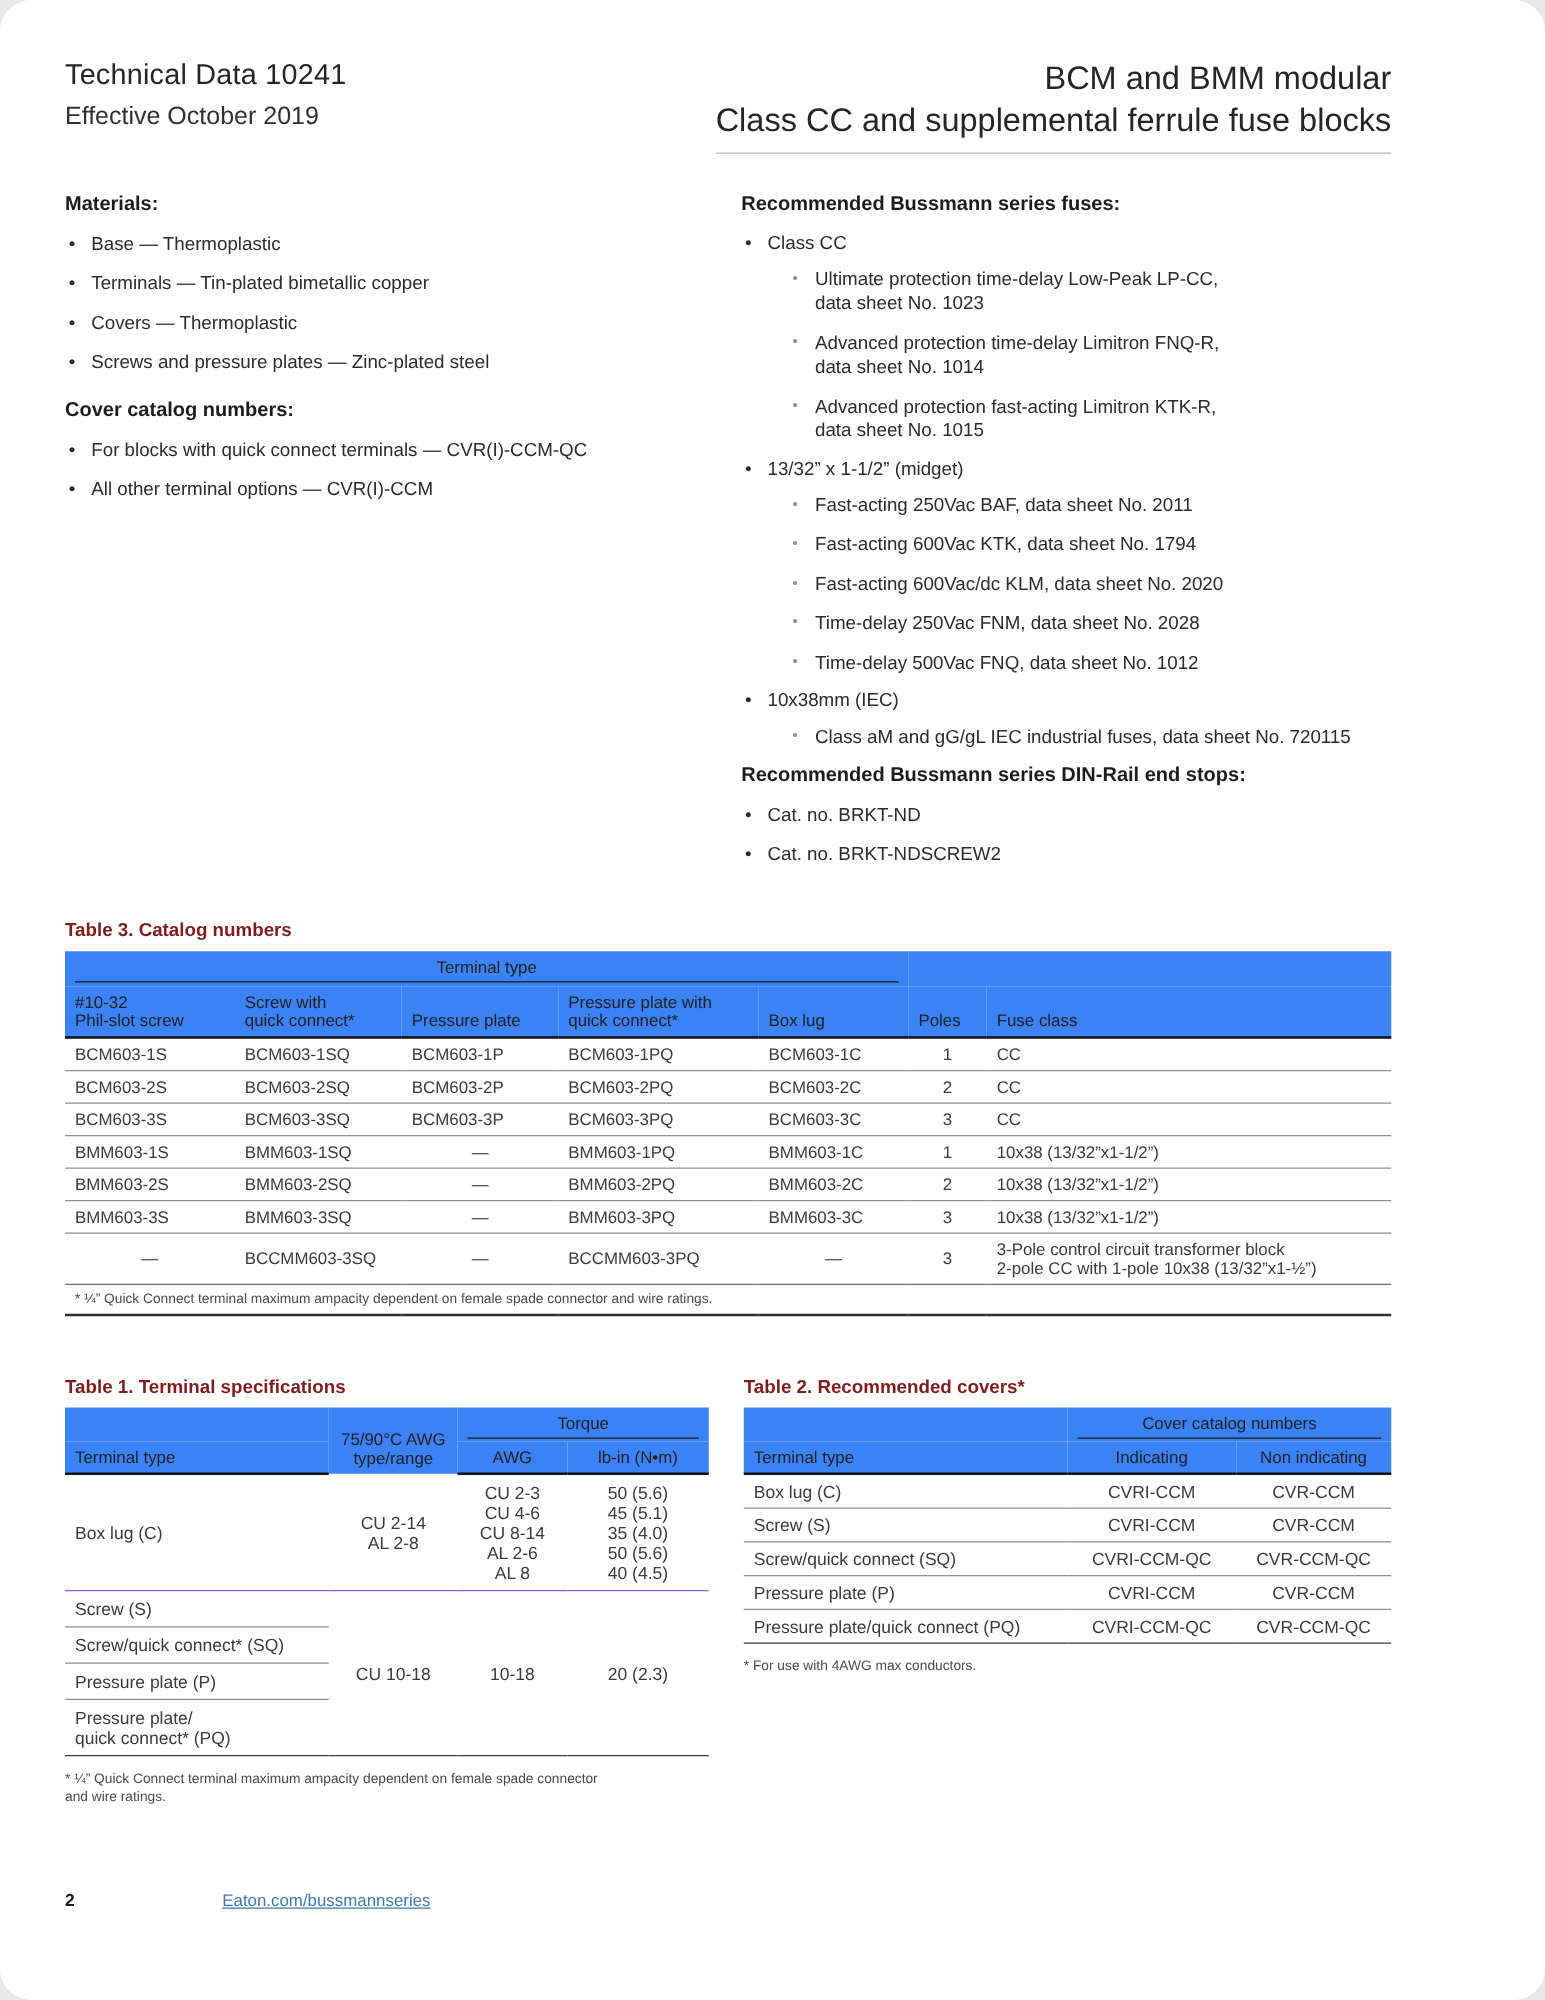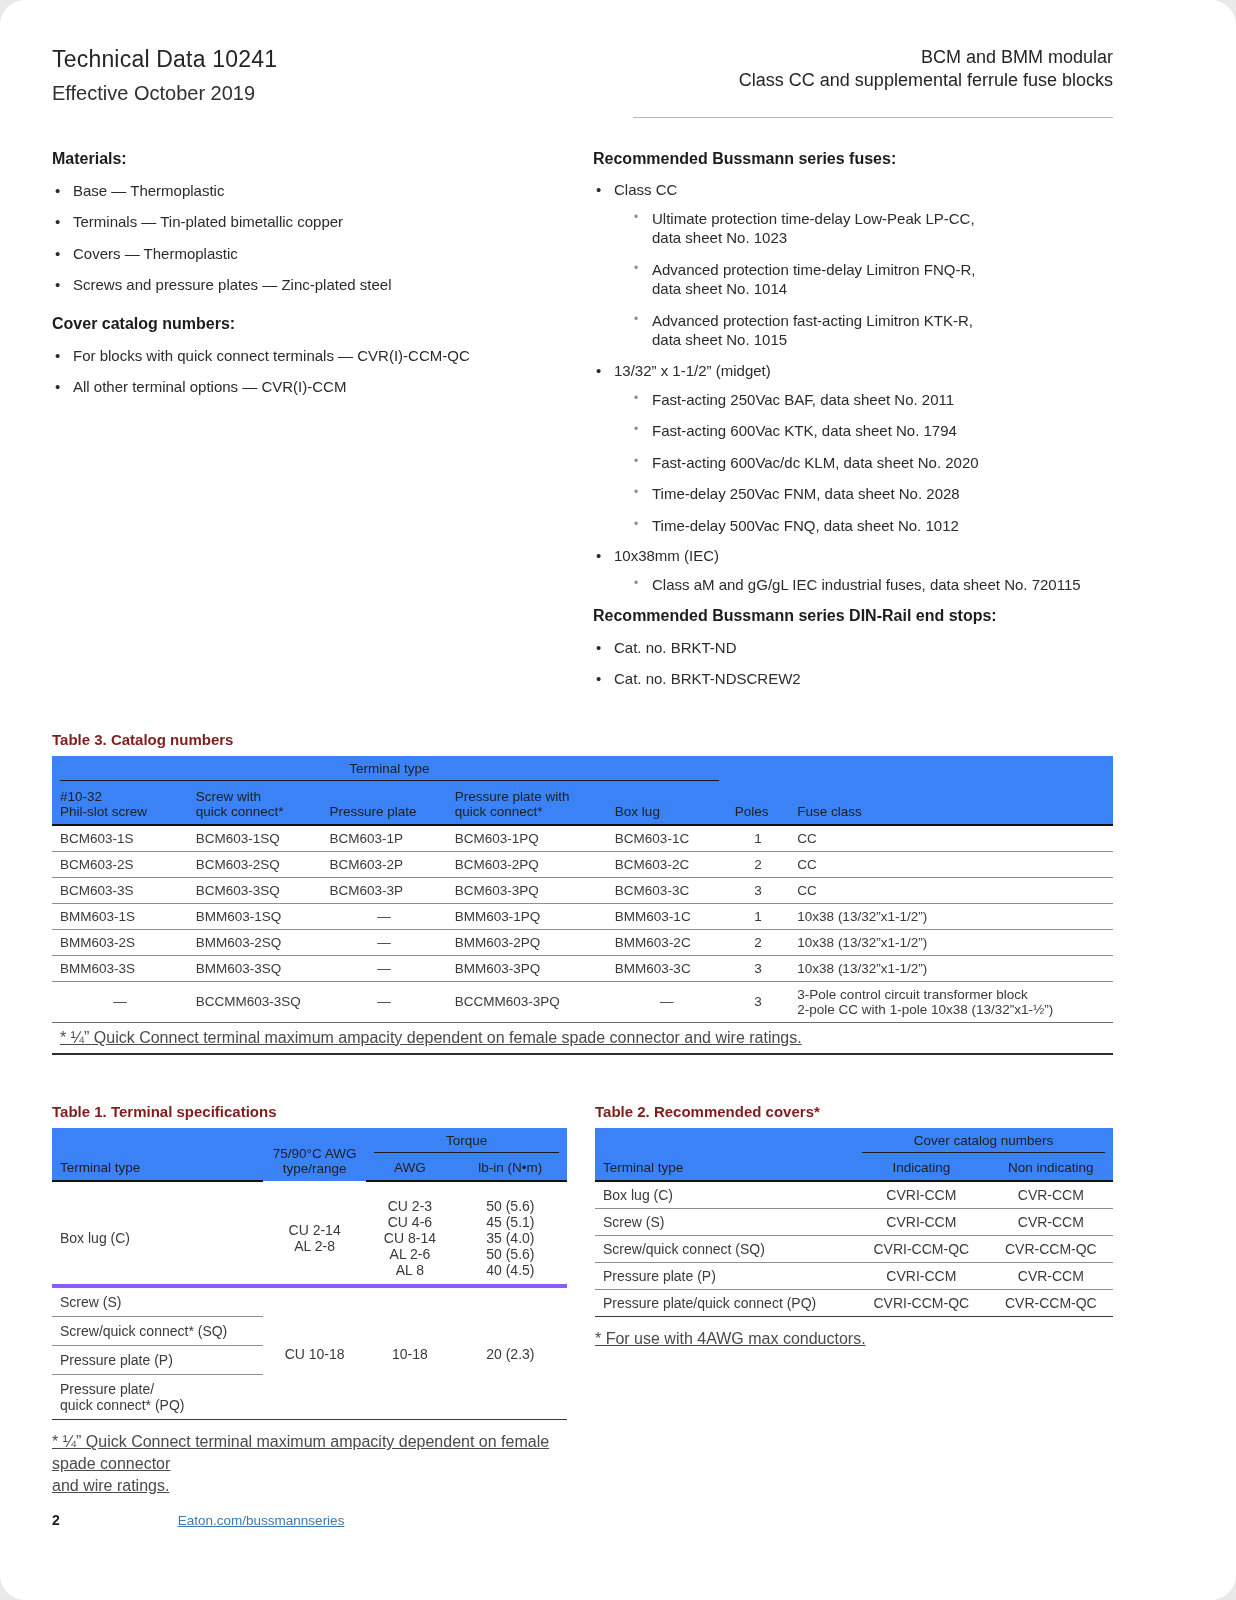--- a/index.html
+++ b/index.html
@@ -14,21 +14,21 @@
     padding: 46px 123px 0 52px;
     overflow: hidden;
     border-radius: 25px;
   }
   .content { width: 1061px; }
 
   
   .hdr { display: flex; justify-content: space-between; align-items: flex-start; }
   .hdr-left .doc-title { font-size: 23px; font-weight: 400; color:#252525; letter-spacing:.2px; }
   .hdr-left .doc-sub { font-size: 20px; margin-top: 9px; color:#303030; }
-  .hdr-right { text-align: right; font-size: 18px; color:#252525; line-height: 1.3; padding-bottom: 24px; border-bottom: 1px solid #b9b9b9; min-width: 480px; }
+  .hdr-right { text-align: right; font-size: 26px; color:#252525; line-height: 1.3; padding-bottom: 8px; border-bottom: 1px solid #b9b9b9; min-width: 480px; }
 
   
   .cols { display: flex; justify-content: space-between; margin-top: 32px; }
   .col-left  { width: 505px; }
   .col-right { width: 520px; }
   h3.sec { font-size: 16px; font-weight: 700; color:#1c1c1c; margin-bottom: 13px; }
   h3.sec.mt { margin-top: 20px; }
   ul.b1 { list-style: none; }
   ul.b1 > li { position: relative; padding-left: 21px; margin-bottom: 12px; font-size: 15px; line-height: 1.3; }
   ul.b1 > li::before { content:"•"; position:absolute; left:3px; top:0; color:#2b2b2b; }
@@ -43,36 +43,36 @@
   .tbl-title { font-size: 15px; font-weight: 700; color:#7f1d1d; margin-bottom: 8px; }
   table { border-collapse: collapse; table-layout: fixed; width: 100%; }
   th, td { font-size: 13.5px; padding: 5px 8px; text-align: left; vertical-align: middle; }
   thead th { background: #3b82f6; font-weight: 400; color:#1f1f1f; }
   td { color:#3a3a3a; }
   .ctr { text-align: center; }
   .pre { white-space: pre-line; }
   .span-head { text-align: center; padding-bottom: 2px; }
   .span-line { border-bottom: 1.3px solid #1a1a1a; padding-bottom: 4px; }
   .head-bot th { border-bottom: 2.2px solid #111; vertical-align: bottom; }
-  .footnote { font-size: 16px; color:#4a4a4a; line-height: 1.35; white-space: pre-line; text-decoration: underline; }
+  .footnote { font-size: 11px; color:#4a4a4a; line-height: 1.35; white-space: pre-line; }
 
   
   .t3-wrap { margin-top: 30px; }
   #table3 tbody td { border-bottom: 1px solid #8f8f8f; }
   #table3 tbody tr:last-child td { border-bottom: 1px solid #6f6f6f; }
   #table3 .t3-foot { border-bottom: 2px solid #2e2e2e; padding: 4px 8px 5px 8px; }
   #table3 thead .row1 th { padding-top: 5px; padding-bottom: 3px; }
 
   
   .bottom { display: flex; justify-content: space-between; margin-top: 48px; }
   .bt-left { width: 515px; }
   .bt-right { width: 518px; }
   #table1 { border-bottom: 1.4px solid #3a3a3a; }
   #table1 td { font-size: 14px; }
-  #table1 .boxlug td { border-bottom: 4px solid #8b5cf6; padding-top: 16px; padding-bottom: 6px; }
+  #table1 .boxlug td { border-bottom: 1px solid #8b5cf6; padding-top: 6px; padding-bottom: 6px; }
   #table1 td.partial { border-bottom: 1px solid #8f8f8f; }
   #table1 .grp-row td { padding-top: 6px; padding-bottom: 6px; }
   #table2 td { border-bottom: 1px solid #8f8f8f; font-size: 14px; padding-top: 5px; padding-bottom: 5px; }
   #table2 tbody tr:last-child td { border-bottom: 1.4px solid #3a3a3a; }
   .fn-gap { margin-top: 11px; }
 
   
   .footer { position: absolute; left: 52px; top: 1512px; width: 1061px; display: flex; align-items: baseline; }
   .pageno { font-size: 14px; font-weight: 700; color:#1c1c1c; }
   .footer a { margin-left: 118px; font-size: 13.5px; color: #3c79ad; text-decoration: underline; cursor: pointer; }

